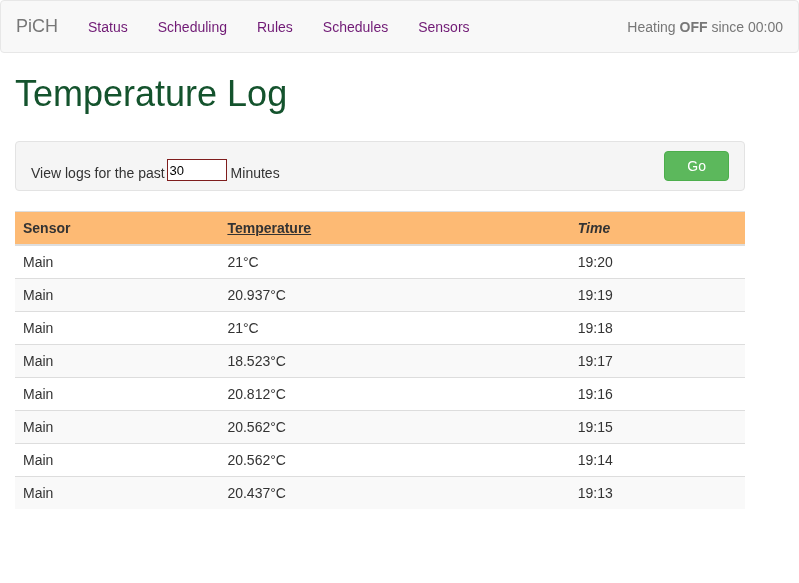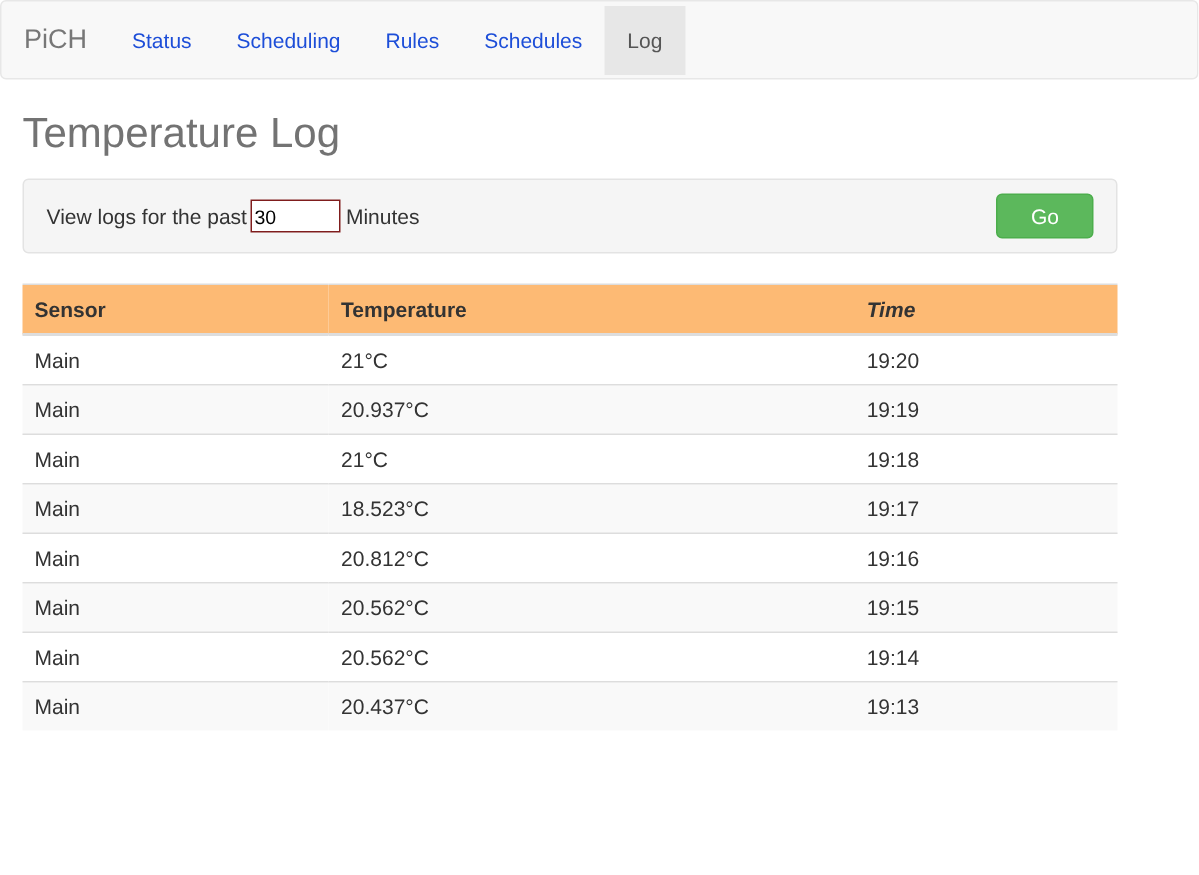--- a/index.html
+++ b/index.html
@@ -25,57 +25,57 @@
       padding: 15px 15px 15px 0;
       text-decoration: none;
     }
     .nav-links {
       display: flex;
       list-style: none;
     }
     .nav-links li a {
       display: block;
       padding: 15px;
-      color: #1d4ed8;
+      color: #701a75;
       text-decoration: none;
       font-size: 14px;
     }
     .nav-links li.active a {
       background: #e7e7e7;
       color: #555;
     }
     .navbar-right {
       margin-left: auto;
       color: #777;
       font-size: 14px;
     }
     .navbar-right b { font-weight: bold; }
     .container {
       padding: 0 15px;
       max-width: 760px;
     }
     h1 {
-      font-size: 28px;
+      font-size: 36px;
       font-weight: 500;
       margin-top: 20px;
-      margin-bottom: 14px;
-      color: #737373;
+      margin-bottom: 26px;
+      color: #14532d;
     }
     .subtitle {
       margin-bottom: 10px;
       color: #333;
     }
     .well {
       background: #f5f5f5;
       border: 1px solid #e3e3e3;
       border-radius: 4px;
       padding: 9px 15px;
       margin-bottom: 20px;
       display: flex;
-      align-items: center;
+      align-items: flex-end;
       min-height: 40px;
     }
     .well-label {
       color: #333;
     }
     .number-input {
       width: 60px;
       height: 22px;
       font-size: 13px;
       padding: 1px 2px;
@@ -107,21 +107,21 @@
       background: #fdba74;
     }
     tbody td {
       padding: 8px;
       border-top: 1px solid #ddd;
     }
     tbody tr:nth-child(even) td {
       background: #f9f9f9;
     }
     .col-sensor { width: 28%; }
-    .col-temp { width: 48%; }
+    .col-temp { width: 48%; text-decoration: underline; }
     .col-time { width: 24%; font-style: italic; }
     .scroll-wrap {
       height: 583px;
       overflow-y: scroll;
     }
   </style>
 </head>
 <body>
 
 <div class="scroll-wrap">
@@ -133,24 +133,27 @@
         </li>
         <li>
           <a href="#">Scheduling</a>
         </li>
         <li>
           <a href="#">Rules</a>
         </li>
         <li>
           <a href="#">Schedules</a>
         </li>
-        <li class="active">
-          <a href="#">Log</a>
+        <li>
+          <a href="#">Sensors</a>
         </li>
       </ul>
+    <div class="navbar-right">
+      <span>Heating </span><b>OFF</b><span> since 00:00</span>
+    </div>
   </nav>
 
   <div class="container">
     <h1>Temperature Log</h1>
 
     <div class="well">
       <span class="well-label">View logs for the past</span>
       <input type="number" class="number-input" value="30" style="">
       <span class="unit-label">Minutes</span>
       <button class="btn-go">Go</button>

